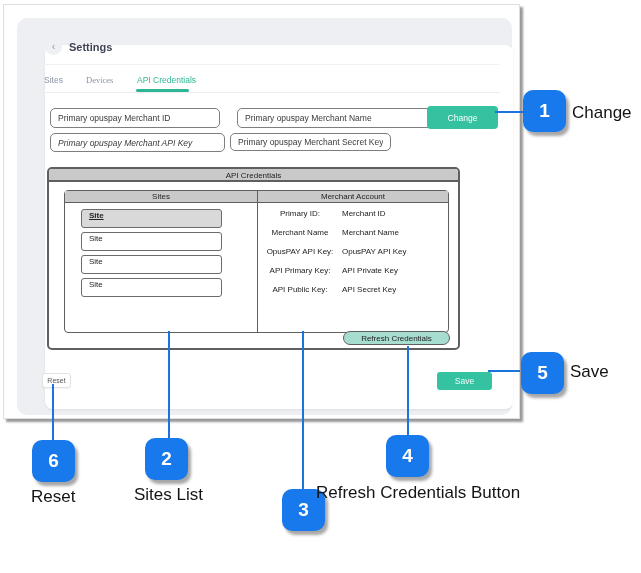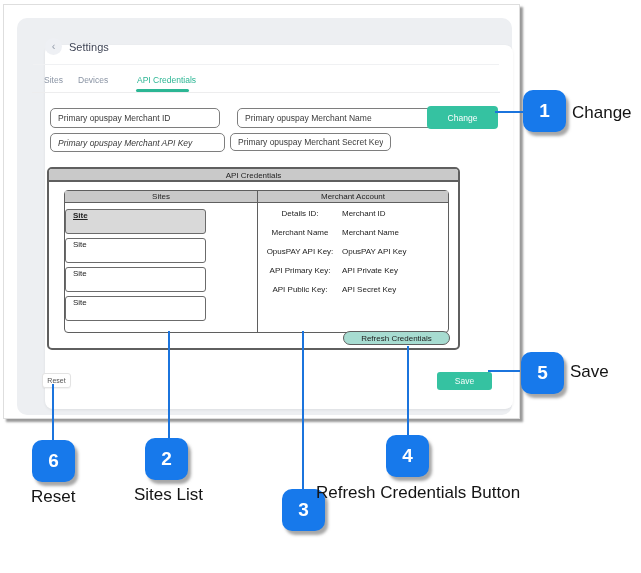--- a/index.html
+++ b/index.html
@@ -18,27 +18,27 @@
   .window{position:absolute;left:3px;top:4px;width:517px;height:415px;background:#ffffff;
           border:1px solid #dedede;box-shadow:3px 3px 2px rgba(70,70,70,.55);}
   .page-bg{position:absolute;left:13px;top:13px;width:495px;height:397px;background:var(--page-bg);border-radius:10px;}
   .card{position:absolute;left:28px;top:27px;width:468px;height:364px;background:#ffffff;border-radius:8px;
         box-shadow:0 1px 3px rgba(0,0,0,.07);}
 
   
   .back-btn{position:absolute;left:41px;top:33px;width:17px;height:17px;border-radius:50%;background:#eef0f4;
             display:flex;align-items:center;justify-content:center;cursor:pointer;}
   .back-btn span{font-size:11px;color:#98a0ad;line-height:1;margin-top:-1px;}
-  .page-title{position:absolute;left:65px;top:36px;font-size:11px;font-weight:normal;color:#3e4455;}
+  .page-title{position:absolute;left:65px;top:36px;font-size:11px;font-weight:bold;color:#3e4455;}
   .divider-a{position:absolute;left:29px;top:59px;width:466px;height:1px;background:#f0f1f3;}
 
   
   .tab{position:absolute;top:70px;font-size:8.5px;color:#8a94a4;cursor:pointer;}
   .tab-sites{left:40px;}
-  .tab-devices{left:74px;}
+  .tab-devices{left:82px;font-family:Liberation Serif, serif;}
   .tab-api{left:133px;color:var(--tab-active-teal);}
   .tab-underline{position:absolute;left:132px;top:84px;width:53px;height:3px;background:var(--tab-active-teal);border-radius:2px;}
   .divider-b{position:absolute;left:28px;top:87px;width:468px;height:1px;background:#ededee;}
 
   
   .fld{position:absolute;height:20px;border:1px solid #7e7e7e;border-radius:5px;background:#fff;
        font-family:"Liberation Sans",sans-serif;font-size:8.5px;color:#333;padding:0 7px;outline:none;}
   .fld::placeholder{color:#3a3a3a;opacity:1;}
   .fld-mid{left:46px;top:103px;width:170px;}
   .fld-mname{left:212px;top:103px;width:207px;margin-left:21px;}
@@ -55,21 +55,21 @@
   
   .tbl{position:absolute;left:43px;top:162px;width:413px;height:183px;border:2px solid #5f5f5f;border-radius:5px;background:#fff;}
   .tbl-header{position:absolute;left:0;top:0;width:100%;height:13px;background:var(--panel-header-gray);
               border-bottom:2px solid #5f5f5f;border-radius:3px 3px 0 0;text-align:center;font-size:8px;line-height:13px;color:#1e1e1e;}
   .inner{position:absolute;left:15px;top:21px;width:385px;height:143px;border:1.5px solid #5f5f5f;border-radius:4px;display:flex;background:#fff;}
   .sites-col{width:193px;border-right:1.5px solid #5f5f5f;display:flex;flex-direction:column;}
   .merchant-col{flex:1;display:flex;flex-direction:column;}
   .col-header{height:12px;background:var(--panel-header-gray);border-bottom:1.5px solid #5f5f5f;text-align:center;
               font-size:8px;line-height:12px;color:#1e1e1e;flex:none;}
   .site-list{padding-top:6px;}
-  .site-item{width:141px;height:25px;margin:0 0 4px 0;border:1px solid #6b6b6b;border-radius:3px;background:#fff;
+  .site-item{width:141px;height:19px;margin:0 0 4px 16px;border:1px solid #6b6b6b;border-radius:3px;background:#fff;
              font-size:8px;line-height:11px;color:#222;padding-left:7px;cursor:pointer;}
   .site-item.selected{background:#d9d9d9;font-weight:bold;text-decoration:underline;}
   .merchant-rows{display:grid;grid-template-columns:84px auto;row-gap:9px;padding-top:6px;font-size:8px;line-height:10px;color:#222;}
   .m-label{text-align:center;}
   .m-value{text-align:left;}
   .btn-refresh{position:absolute;right:8px;bottom:3px;width:107px;height:14px;background:#a7dcd1;border:1.5px solid #5f5f5f;
                border-radius:8px;font-size:8px;font-family:"Liberation Sans",sans-serif;color:#1e1e1e;cursor:pointer;}
 
   
   .badge{position:absolute;width:43px;height:42px;background:var(--badge-blue);border-radius:10px;
@@ -132,21 +132,21 @@
           <div class="site-list">
             <div class="site-item selected">Site</div>
             <div class="site-item">Site</div>
             <div class="site-item">Site</div>
             <div class="site-item">Site</div>
           </div>
         </div>
         <div class="merchant-col">
           <div class="col-header">Merchant Account</div>
           <div class="merchant-rows">
-            <div class="m-label">Details ID:</div>
+            <div class="m-label">Primary ID:</div>
             <div class="m-value">Merchant ID</div>
             <div class="m-label">Merchant Name</div>
             <div class="m-value">Merchant Name</div>
             <div class="m-label">OpusPAY API Key:</div>
             <div class="m-value">OpusPAY API Key</div>
             <div class="m-label">API Primary Key:</div>
             <div class="m-value">API Private Key</div>
             <div class="m-label">API Public Key:</div>
             <div class="m-value">API Secret Key</div>
           </div>

